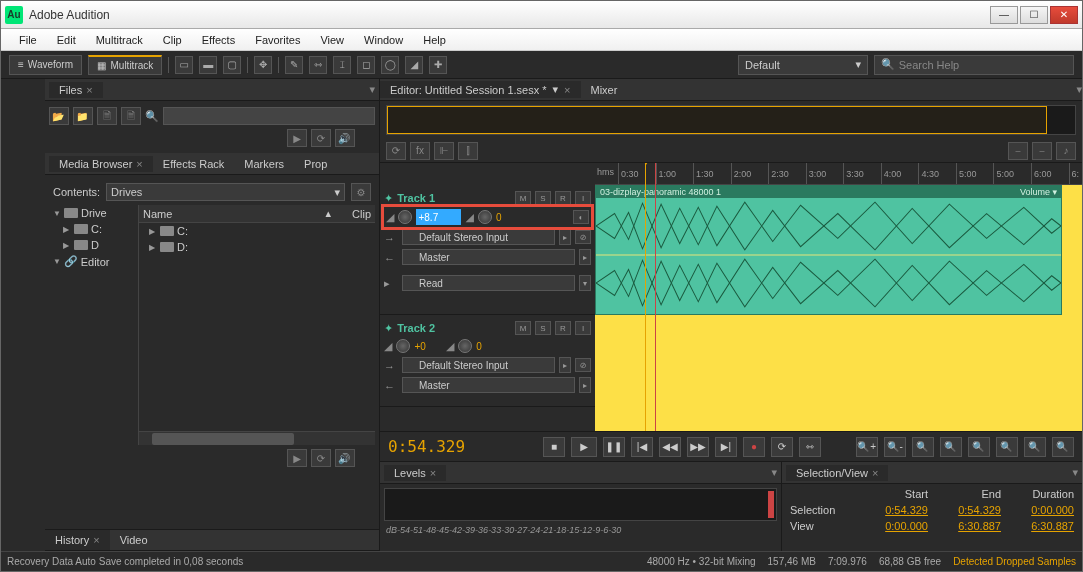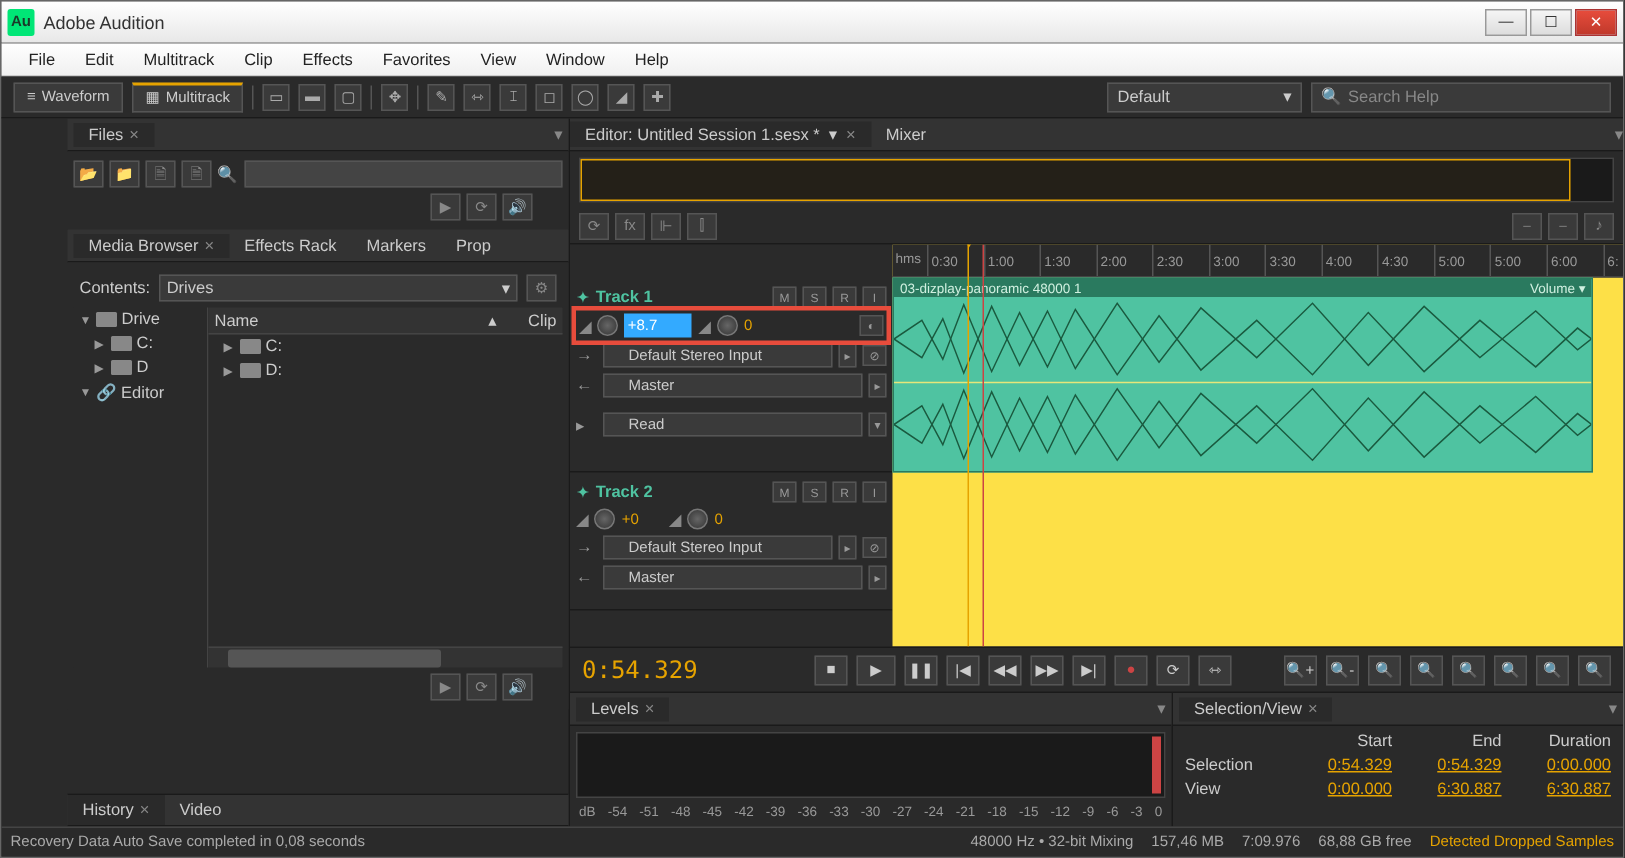--- a/index.html
+++ b/index.html
@@ -72,21 +72,21 @@
 .cursor-line { position: absolute; width: 1px; background: #c44; top: 0; bottom: 0; }
 .transport { height: 30px; background: #2a2a2a; display: flex; align-items: center; padding: 0 8px; gap: 6px; border-top: 1px solid #1a1a1a; }
 .time-display { color: #e6a300; font-size: 16px; font-family: monospace; width: 120px; }
 .tr-btn { width: 22px; height: 20px; background: #3a3a3a; border: 1px solid #555; color: #ccc; display: flex; align-items: center; justify-content: center; cursor: pointer; font-size: 10px; }
 .tr-btn.play { width: 26px; }
 .bottom-panels { height: 90px; display: flex; border-top: 1px solid #1a1a1a; }
 .levels-panel { flex: 1; display: flex; flex-direction: column; border-right: 1px solid #1a1a1a; }
 .selview-panel { width: 300px; display: flex; flex-direction: column; }
 .levels-meter { flex: 1; background: #1a1a1a; margin: 4px; border: 1px solid #444; position: relative; }
 .level-peak { position: absolute; right: 2px; top: 2px; bottom: 2px; width: 6px; background: #c44; }
-.levels-scale { height: 14px; display: flex; justify-content: space-between; padding: 0 6px; font-size: 9px; color: #999; margin-bottom: 1px;}
+.levels-scale { height: 14px; display: flex; padding: 0 6px; font-size: 9px; color: #999; margin-bottom: 12px; font-style: italic;}
 .sv-grid { padding: 4px 8px; font-size: 11px; }
 .sv-head { display: flex; gap: 8px; }
 .sv-head span { flex: 1; color: #ccc; text-align: right; }
 .sv-head span:first-child { text-align: left; }
 .sv-row { display: flex; gap: 8px; padding-top: 4px; }
 .sv-row span:first-child { flex: 1; color: #ccc; }
 .sv-val { flex: 1; color: #e6a300; text-align: right; text-decoration: underline; cursor: pointer; }
 .statusbar { height: 20px; background: #2a2a2a; border-top: 1px solid #444; display: flex; align-items: center; padding: 0 6px; font-size: 10px; color: #aaa; gap: 12px; }
 .statusbar .warn { color: #e6a300; margin-left: auto; }
 .spacer { flex: 1; }

